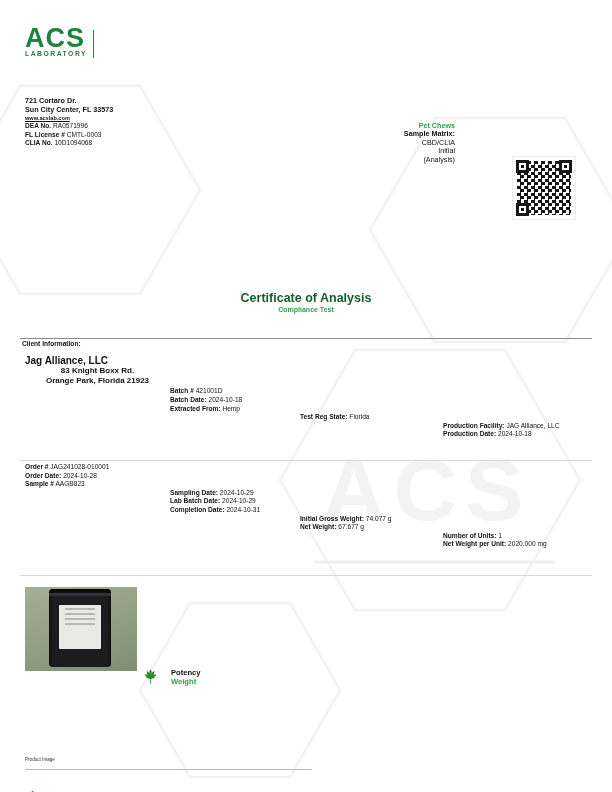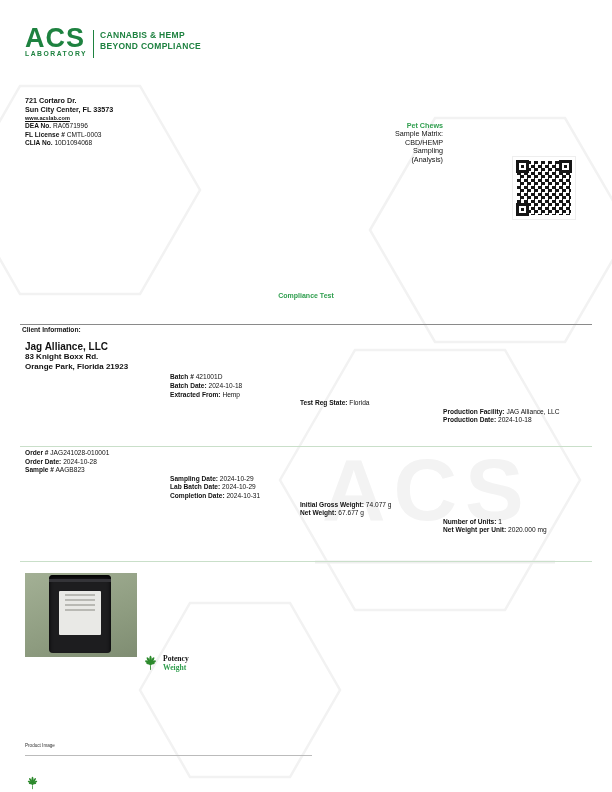--- a/index.html
+++ b/index.html
@@ -14,37 +14,37 @@
   .acs-lab{font-size:6.8px;font-weight:bold;color:#1e8240;letter-spacing:1.5px;}
   .logo-div{width:1px;background:#1e8240;height:28px;margin:0 6px;}
   .tagline{font-size:8.5px;font-weight:bold;color:#1e8240;line-height:11px;letter-spacing:.3px;padding-top:4px;}
   .addr{font-size:7.2px;font-weight:bold;line-height:9px;color:#111;}
   .site{font-size:5.6px;font-weight:bold;text-decoration:underline;color:#111;line-height:8px;}
   .lic{font-size:6.6px;line-height:8.5px;color:#111;}
   .lic b{font-weight:bold;}
   
   .prod-blk{text-align:right;font-size:7.2px;line-height:8.6px;}
   .prod-name{color:#2f9e4e;font-weight:bold;}
-  .matrix-lab{font-weight:normal;}
+  .matrix-lab{font-weight:bold;}
   
   .qr{width:62px;height:62px;background:#fff;border:1px solid #eee;}
   .qr-mod{position:absolute;left:4px;top:4px;right:4px;bottom:4px;
           background:repeating-conic-gradient(#161616 0% 25%, #ffffff 0% 50%);background-size:7px 7px;}
   .qr-f{position:absolute;width:13px;height:13px;border:3px solid #161616;background:#fff;box-sizing:border-box;}
   .qr-f::after{content:"";position:absolute;left:2px;top:2px;right:2px;bottom:2px;background:#161616;}
   
   .coa-title{font-size:12.5px;font-weight:bold;color:#155c2b;text-align:center;}
   .coa-sub{font-size:7px;font-weight:bold;color:#2f9e4e;text-align:center;margin-top:1px;}
   
   .hline{border-top:1px solid #8a8a8a;}
   .gline{border-top:1px solid #c9dfc9;}
   
   .sect-lab{font-size:6.6px;font-weight:bold;}
   .cname{font-size:10px;font-weight:bold;line-height:11px;}
-  .caddr{font-size:8px;font-weight:bold;line-height:10px;}
+  .caddr{font-size:8px;font-weight:bold;line-height:10px;text-align:center;}
   .kv{font-size:6.6px;line-height:8.6px;}
   .kv b{font-weight:bold;}
   
   .pimg{width:112px;height:84px;background:linear-gradient(160deg,#a3b095 0%,#8e9c80 60%,#7f8d72 100%);overflow:hidden;}
   .pouch{position:absolute;left:24px;top:2px;width:62px;height:78px;background:#1d1d1f;border-radius:4px;box-shadow:inset 0 3px 4px #000;}
   .pouch-seal{position:absolute;left:0;top:4px;width:100%;height:3px;background:#343438;}
   .plabel{position:absolute;left:10px;top:16px;width:42px;height:44px;background:#e9e9e6;border-radius:1px;}
   .plabel i{display:block;height:2px;background:#b9b9b4;margin:3px 6px 0 6px;}
   .pimg-cap{font-size:4.6px;color:#333;}
   
@@ -69,55 +69,52 @@
     <line x1="315" y1="562" x2="555" y2="562" stroke="#efefef" stroke-width="3"></line>
   </svg>
 
   
   <div class="abs z" style="left:25px;top:26px;display:flex;">
     <div>
       <div class="acs-big">ACS</div>
       <div class="acs-lab">LABORATORY</div>
     </div>
     <div class="logo-div" style="margin-top:4px;"></div>
-    <div class="tagline">
-      <div>CANNABIS &amp; HEMP</div>
-      <div>BEYOND COMPLIANCE</div>
-    </div>
   </div>
 
   
   <div class="abs z" style="left:25px;top:64px;">
     <div class="addr">721 Cortaro Dr.</div>
     <div class="addr">Sun City Center, FL 33573</div>
     <div class="site">www.acslab.com</div>
     <div class="lic"><b>DEA No.</b> <span>RA0571996</span></div>
     <div class="lic"><b>FL License #</b> <span>CMTL-0003</span></div>
     <div class="lic"><b>CLIA No.</b> <span>10D1094068</span></div>
   </div>
 
   
-  <div class="abs z prod-blk" style="left:308px;top:38px;width:135px;">
+  <div class="abs z prod-blk" style="left:320px;top:38px;width:135px;">
     <div class="prod-name">Pet Chews</div>
     <div class="matrix-lab">Sample Matrix:</div>
-    <div>CBD/HEMP</div>
-    <div>Sampling</div>
+    <div>CBD/CLIA</div>
+    <div>Initial</div>
     <div>(Analysis)</div>
   </div>
 
   
   <div class="abs z qr" style="left:512px;top:30px;">
     <div class="qr-mod"></div>
     <div class="qr-f" style="left:3px;top:3px;"></div>
     <div class="qr-f" style="right:3px;top:3px;"></div>
     <div class="qr-f" style="left:3px;bottom:3px;"></div>
   </div>
 
   
   <div class="abs z" style="left:156px;top:101px;width:300px;">
+    <div class="coa-title">Certificate of Analysis</div>
     <div class="coa-sub">Compliance Test</div>
   </div>
 
   
   <div class="abs z hline" style="left:20px;top:126px;width:572px;"></div>
   <div class="abs z sect-lab" style="left:22px;top:127px;">Client Information:</div>
 
   <div class="abs z" style="left:25px;top:135px;width:145px;">
     <div class="cname">Jag Alliance, LLC</div>
     <div class="caddr">83 Knight Boxx Rd.</div>
@@ -181,21 +178,21 @@
         <ellipse rx="1.8" ry="7" transform="rotate(0) translate(0,-4)"></ellipse>
         <ellipse rx="1.7" ry="6" transform="rotate(30) translate(0,-4)"></ellipse>
         <ellipse rx="1.7" ry="6" transform="rotate(-30) translate(0,-4)"></ellipse>
         <ellipse rx="1.6" ry="5" transform="rotate(62) translate(0,-3.6)"></ellipse>
         <ellipse rx="1.6" ry="5" transform="rotate(-62) translate(0,-3.6)"></ellipse>
         <ellipse rx="1.4" ry="3.4" transform="rotate(88) translate(0,-2.6)"></ellipse>
         <ellipse rx="1.4" ry="3.4" transform="rotate(-88) translate(0,-2.6)"></ellipse>
         <rect x="-0.6" y="3" width="1.2" height="6"></rect>
       </g>
     </svg>
-    <div style="margin-left:4px;font-family:Liberation Serif, serif;">
+    <div style="margin-left:12px;">
       <div class="badge-t">Potency</div>
       <div class="badge-s">Weight</div>
     </div>
   </div>
 
   
   <svg class="abs z leaf" style="left:25px;top:290px;" width="15" height="15" viewBox="0 0 24 24">
     <g fill="#2d8a2d" transform="translate(12,12)">
       <ellipse rx="1.8" ry="7" transform="rotate(0) translate(0,-4)"></ellipse>
       <ellipse rx="1.7" ry="6" transform="rotate(30) translate(0,-4)"></ellipse>

